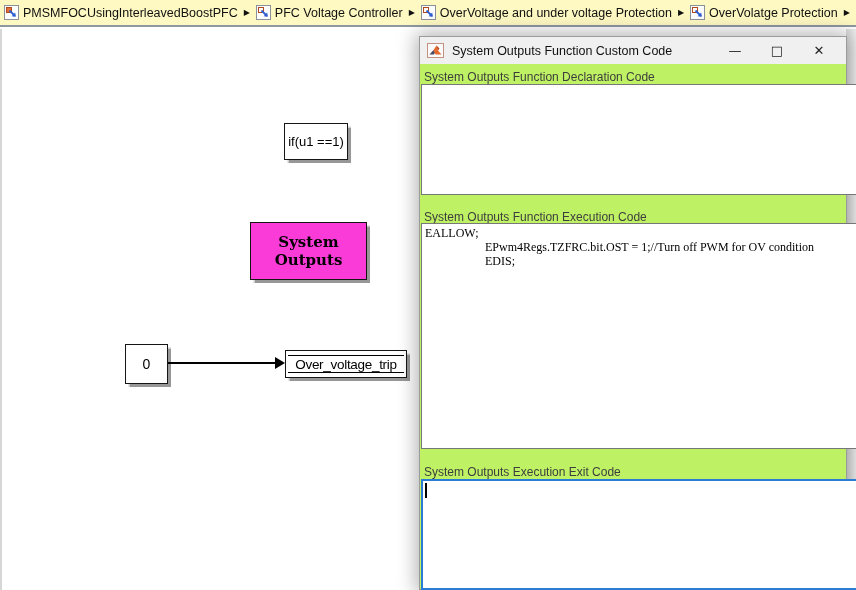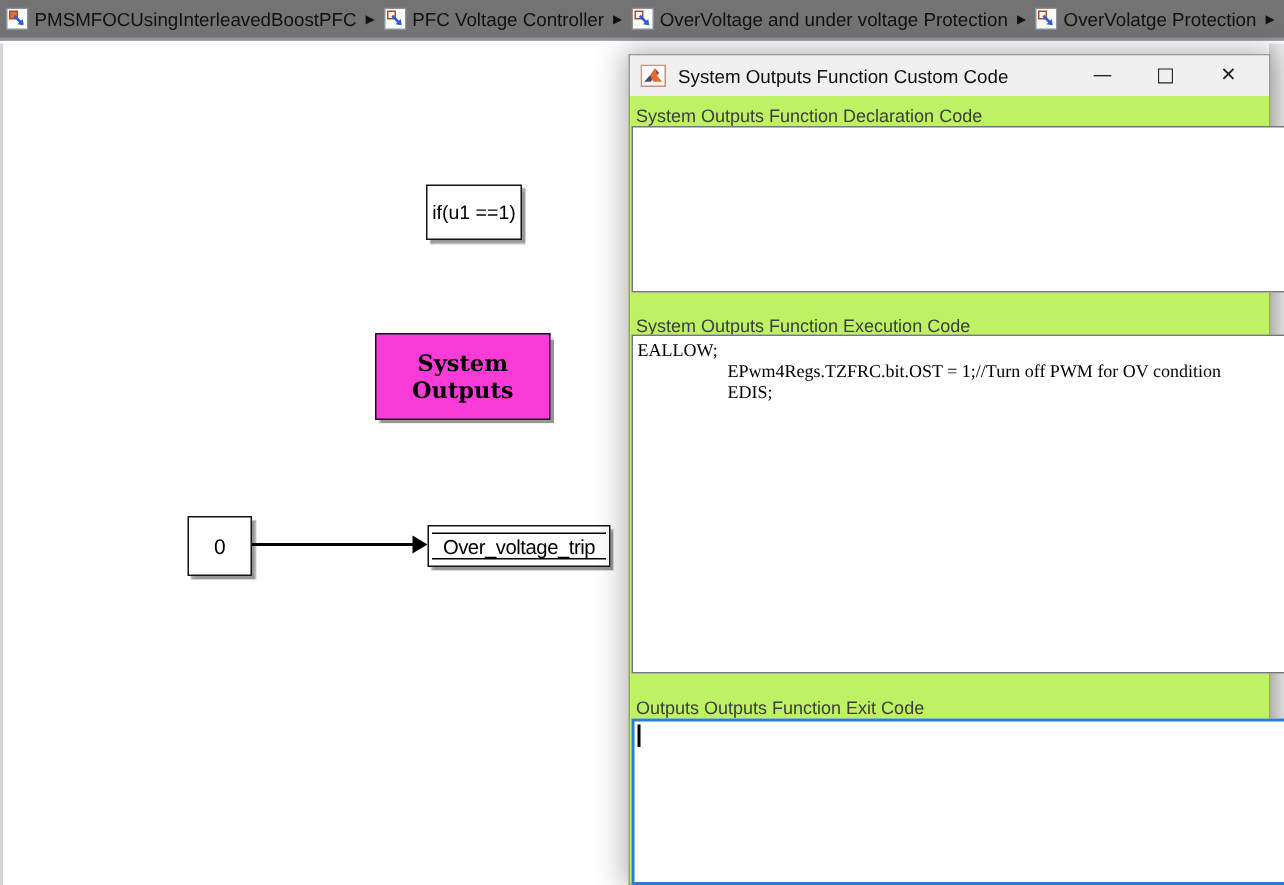--- a/index.html
+++ b/index.html
@@ -2,21 +2,21 @@
 <html><head>
 <meta charset="utf-8">
 <style>
   * { margin:0; padding:0; box-sizing:border-box; }
   html,body { width:856px; height:590px; overflow:hidden; background:#fff;
               font-family:"Liberation Sans", sans-serif; }
 
   
   .crumb-bar {
     position:absolute; left:0; top:0; width:856px; height:27px;
-    background:#737373; border-bottom:2px solid #8f97a3;
+    background:#fef9c3; border-bottom:2px solid #8f97a3;
     display:flex; align-items:center; padding-left:4px; gap:5px;
     font-size:12.5px; color:#111; white-space:nowrap; z-index:5;
   }
   .crumb-item { display:flex; align-items:center; gap:4px; cursor:pointer; }
   .crumb-ico { width:15px; height:15px; flex:0 0 auto; display:block; }
   .crumb-sep { font-size:8px; color:#111; padding:0 1px; }
 
   
   .canvas {
     position:absolute; left:0; top:29px; width:856px; height:561px;
@@ -175,16 +175,16 @@
   </div>
 
   <div class="sec-label lbl-1">System Outputs Function Declaration Code</div>
   <textarea class="code-box ta-1" spellcheck="false" style=""></textarea>
 
   <div class="sec-label lbl-2">System Outputs Function Execution Code</div>
   <textarea class="code-box ta-2" spellcheck="false" style="">EALLOW;
 		EPwm4Regs.TZFRC.bit.OST = 1;//Turn off PWM for OV condition
 		EDIS;</textarea>
 
-  <div class="sec-label lbl-3">Outputs Outputs Function Exit Code</div>
+  <div class="sec-label lbl-3">System Outputs Execution Exit Code</div>
   <textarea class="code-box ta-3" spellcheck="false" style=""></textarea>
   <div class="caret"></div>
 </div>
 
 </body></html>

